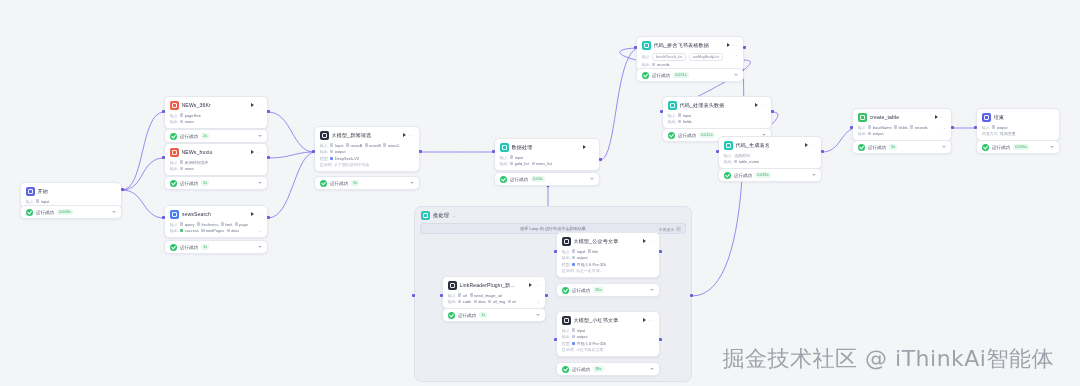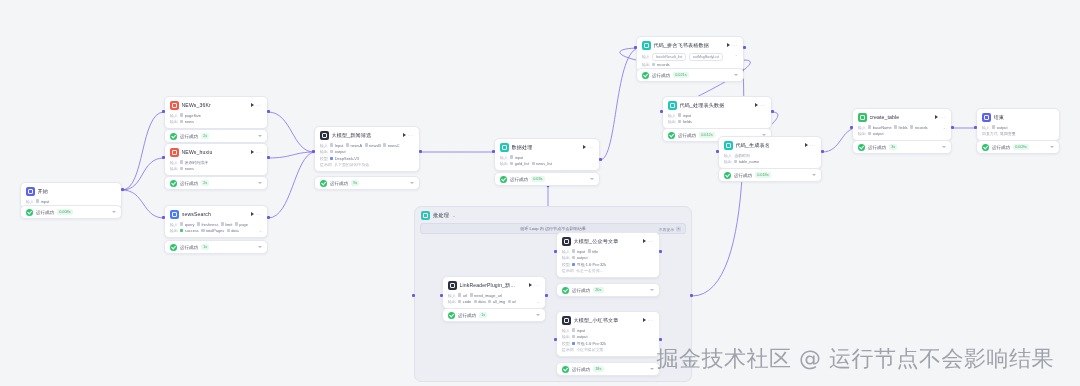--- a/index.html
+++ b/index.html
@@ -861,15 +861,15 @@
   <span class="port" style="left:974px; top:126px;"></span>
   <span class="port" style="left:412px; top:294px;"></span>
   <span class="port" style="left:440px; top:294px;"></span>
   <span class="port" style="left:545px; top:294px;"></span>
   <span class="port" style="left:554px; top:250px;"></span>
   <span class="port" style="left:659px; top:250px;"></span>
   <span class="port" style="left:554px; top:338px;"></span>
   <span class="port" style="left:659px; top:338px;"></span>
   <span class="port" style="left:690px; top:294px;"></span>
 
-  <div id="watermark">掘金技术社区 @ 运行节点不会影响结果</div>
+  <div id="watermark">掘金技术社区 @ iThinkAi智能体</div>
 
 </div>
 
 </body></html>

